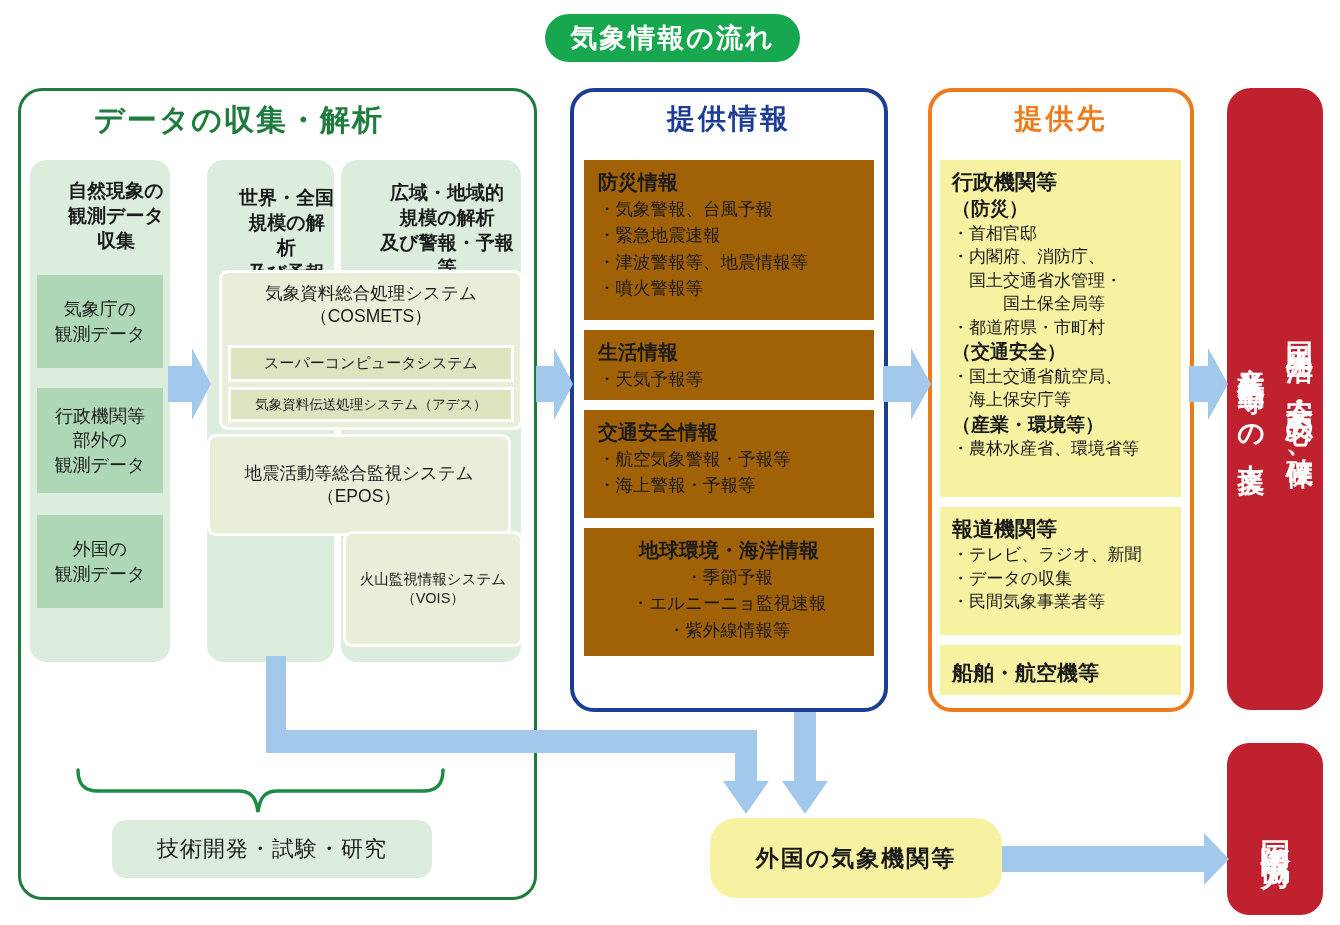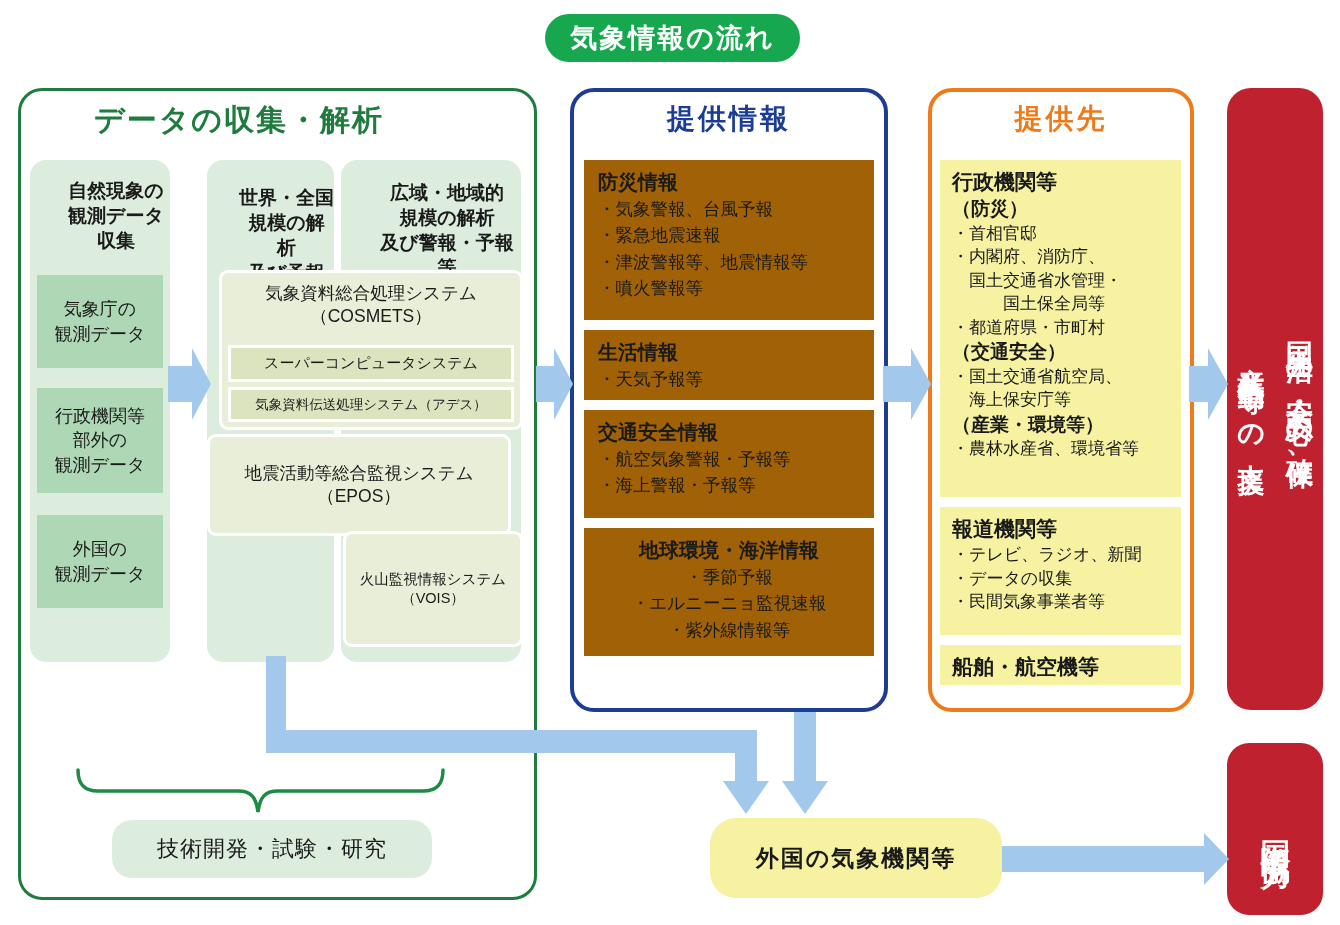--- a/index.html
+++ b/index.html
@@ -37,21 +37,21 @@
   
   .yellowbox{background:#f6f2a2;padding:8px 12px;}
   .yellowbox .bx-title{font-weight:bold;font-size:21px;line-height:1.35;}
   .glabel{font-weight:bold;font-size:19px;line-height:1.35;}
   .gitem{font-size:17px;line-height:1.38;white-space:pre-line;}
 
   
   .redbox{background:#bf212f;border-radius:24px;color:#fff;display:flex;align-items:center;justify-content:center;}
   .vtext{writing-mode:vertical-rl;text-align:center;height:100%;font-weight:bold;white-space:pre-line;}
 
-  .research{background:#dcedde;border-radius:20px;font-size:22px;letter-spacing:1px;}
+  .research{background:#dcedde;border-radius:14px;font-size:22px;letter-spacing:1px;}
   .foreign{background:#f6f2a2;font-size:23px;font-weight:bold;letter-spacing:2px;border-radius:26px;}
 </style>
 </head>
 <body>
 
 <div id="stage">
 
   <div class="abs pill center" style="left:545px;top:14px;width:255px;height:48px;">気象情報の流れ</div>
 
   <div class="abs sec sec-green" style="left:18px;top:88px;width:519px;height:812px;"></div>
@@ -154,21 +154,21 @@
 
   <div class="abs yellowbox" style="left:940px;top:507px;width:241px;height:128px;">
     <div class="bx-title">報道機関等</div>
     <div>
         <div class="gitem">・テレビ、ラジオ、新聞</div>
         <div class="gitem">・データの収集</div>
         <div class="gitem">・民間気象事業者等</div>
       </div>
   </div>
 
-  <div class="abs yellowbox" style="left:940px;top:645px;width:241px;height:40px;display:flex;align-items:flex-start;">
+  <div class="abs yellowbox" style="left:940px;top:645px;width:241px;height:50px;display:flex;align-items:flex-end;">
     <div class="bx-title">船舶・航空機等</div>
   </div>
 
   <div class="abs redbox" style="left:1227px;top:88px;width:96px;height:622px;">
     <div class="vtext" style="font-size:27px;letter-spacing:5px;line-height:1.8;">国民生活の安全・安心の確保、
 産業活動等への支援</div>
   </div>
 
   <div class="abs foreign center" style="left:710px;top:818px;width:292px;height:80px;">外国の気象機関等</div>
 

